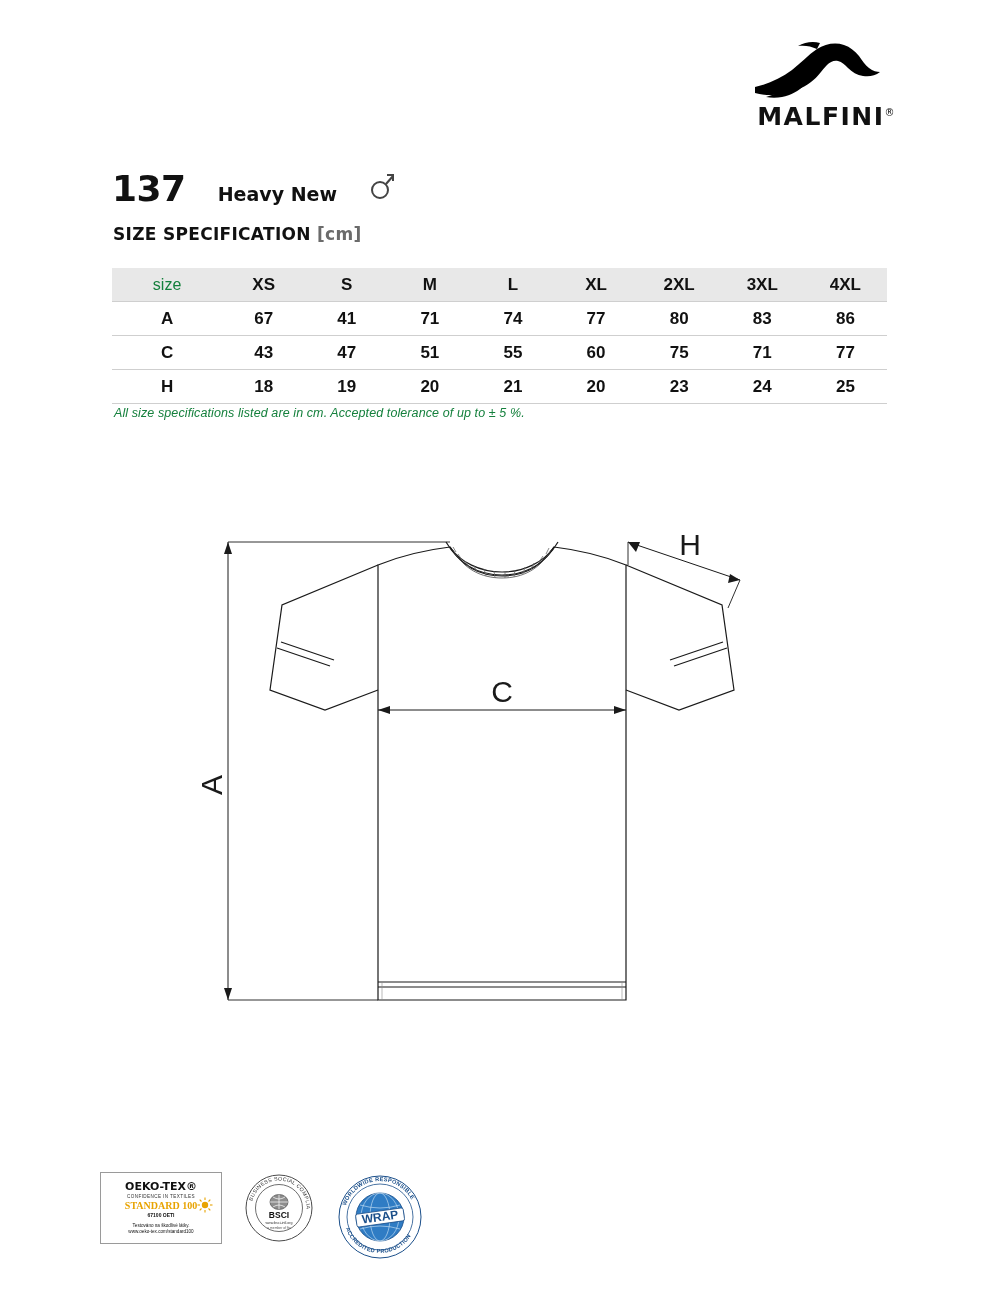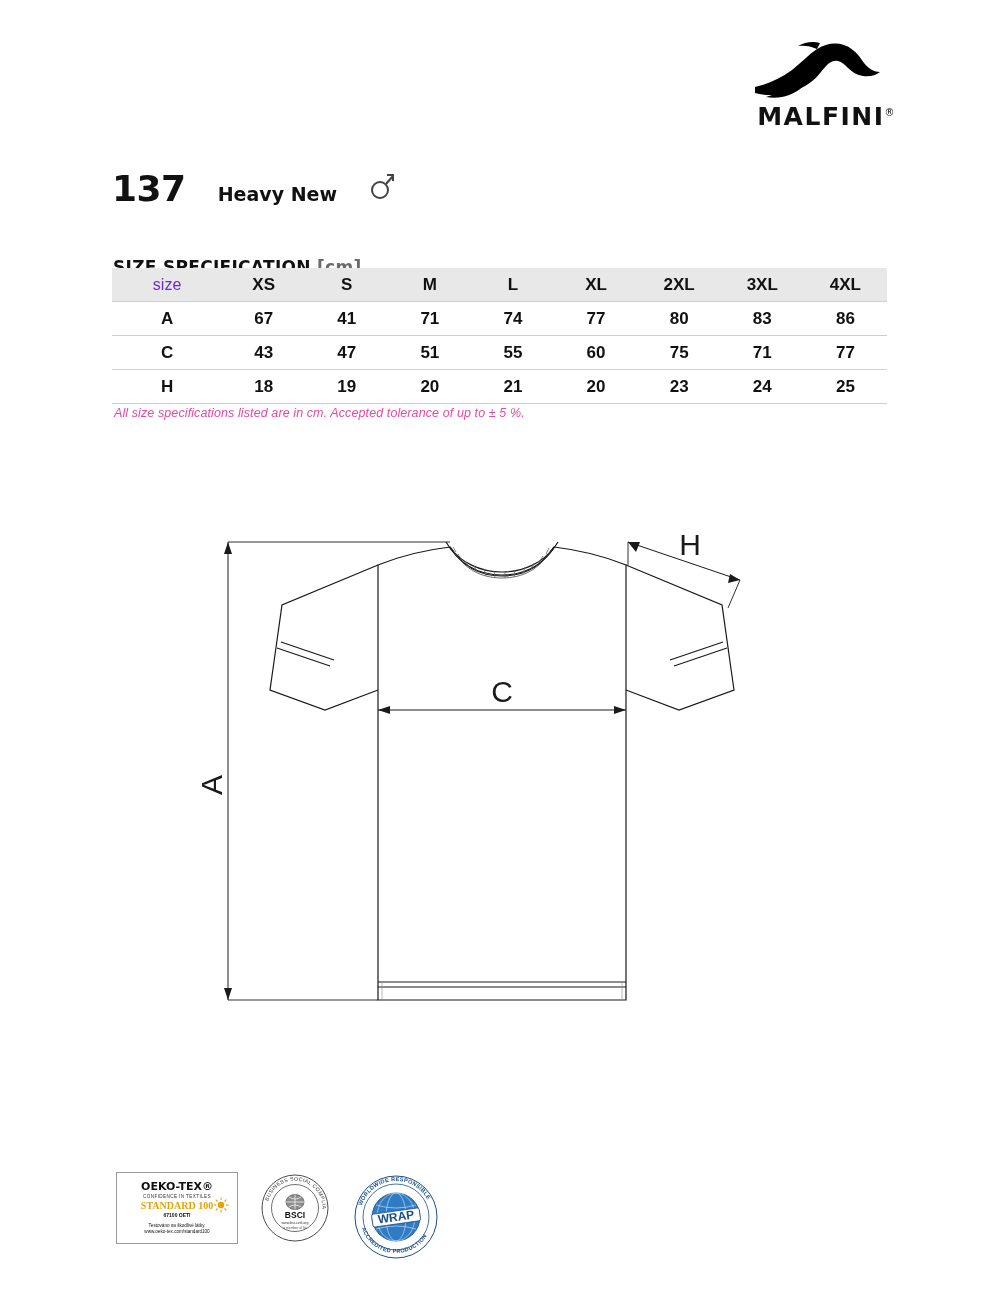--- a/index.html
+++ b/index.html
@@ -69,21 +69,21 @@
     font-size: 28px;
     color: #444;
     line-height: 1;
     position: relative;
     top: 1px;
   }
 
   
   .spec-heading {
     position: absolute;
-    top: 257px;
+    top: 224px;
     left: 113px;
     font-family: "DejaVu Sans", sans-serif;
     font-weight: bold;
     font-size: 17px;
     letter-spacing: 0.3px;
     color: #111;
   }
   .spec-heading .unit { color: #6b6b6b; }
 
   
@@ -101,54 +101,54 @@
     text-align: center;
     font-weight: bold;
     color: #111;
   }
   .spec-table thead tr {
     background: #e8e8e8;
   }
   .spec-table thead th.size-label {
     font-weight: normal;
     font-size: 16px;
-    color: #6d28d9;
+    color: #15803d;
   }
   .spec-table tbody tr {
     border-bottom: 1px solid #cfcfcf;
   }
   .spec-table tbody tr:first-child {
     border-top: 1px solid #cfcfcf;
   }
   .spec-table col.c0 { width: 110px; }
   .spec-table col.cx { width: 83px; }
   .row-label { font-size: 17px; }
 
   .table-note {
     position: absolute;
     top: 406px;
     left: 114px;
     font-size: 12.5px;
     font-style: italic;
-    color: #ec4899;
+    color: #15803d;
     letter-spacing: 0.1px;
   }
 
   
   .drawing {
     position: absolute;
     top: 520px;
     left: 150px;
   }
 
   
   .certs {
     position: absolute;
     top: 1172px;
-    left: 116px;
+    left: 100px;
     display: flex;
     align-items: center;
     gap: 22px;
   }
   .cert-oeko {
     width: 120px;
     height: 70px;
     border: 1px solid #9a9a9a;
     background: #fff;
     position: relative;

